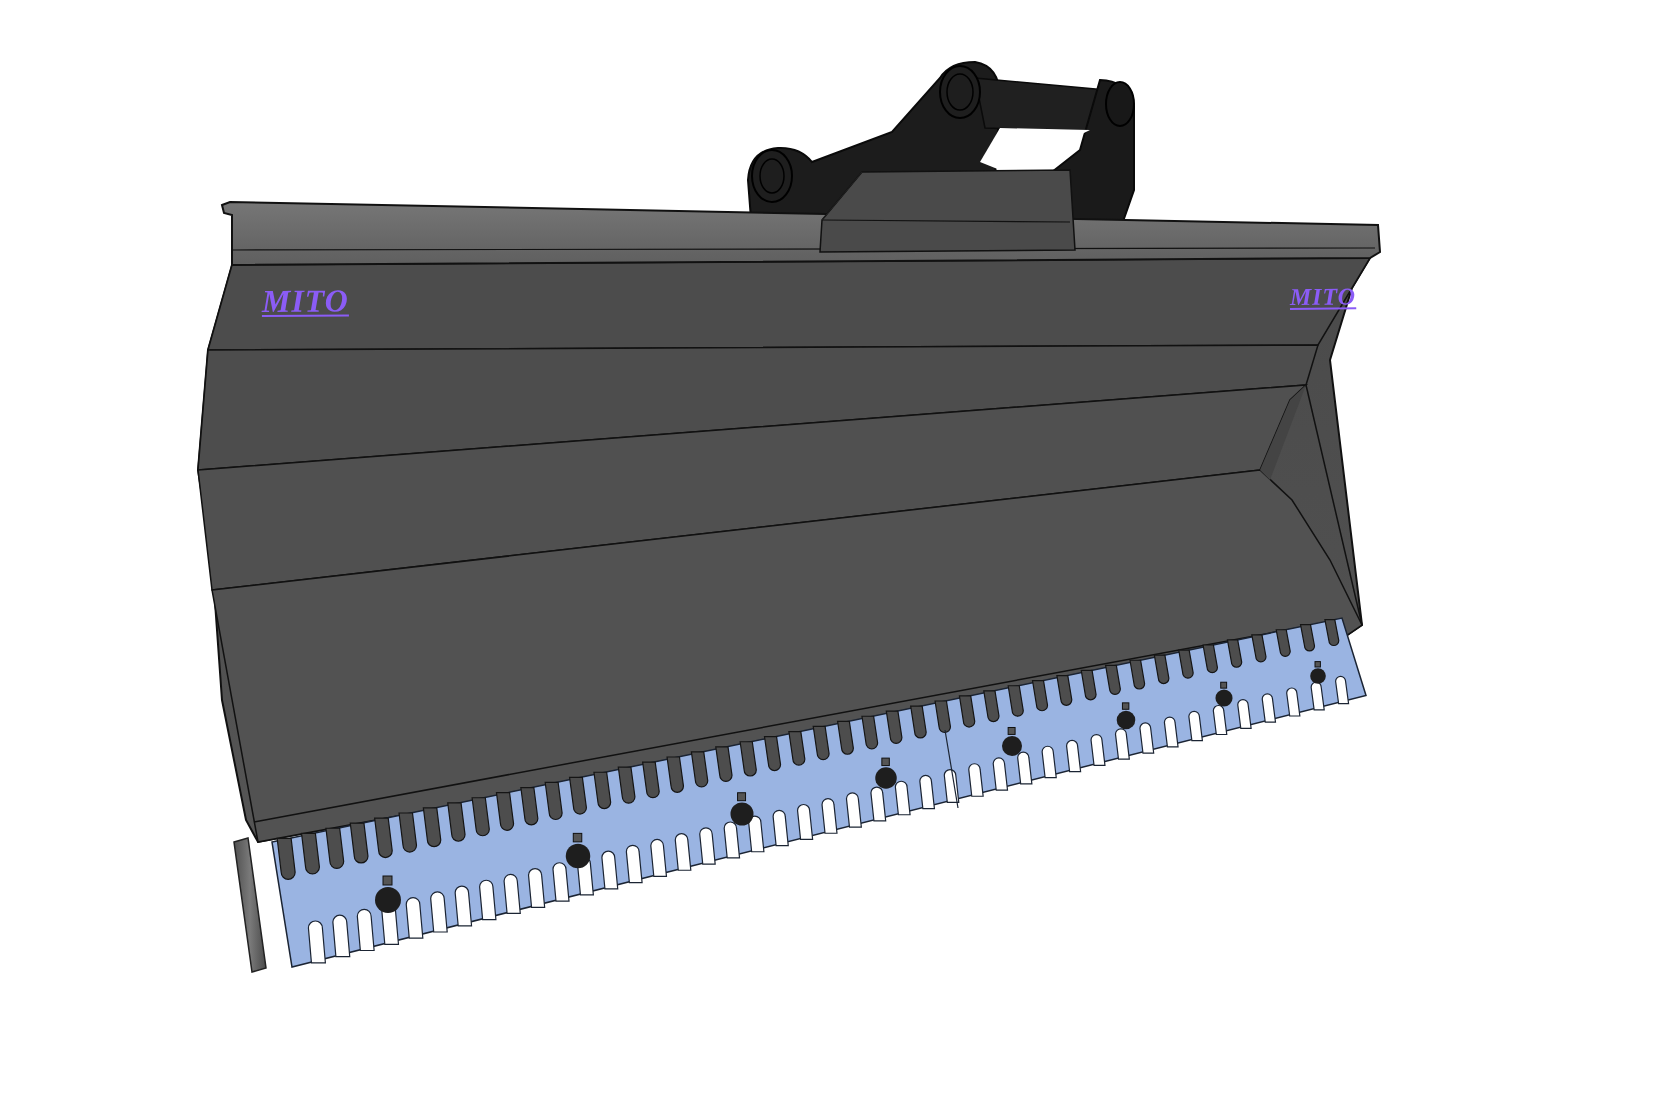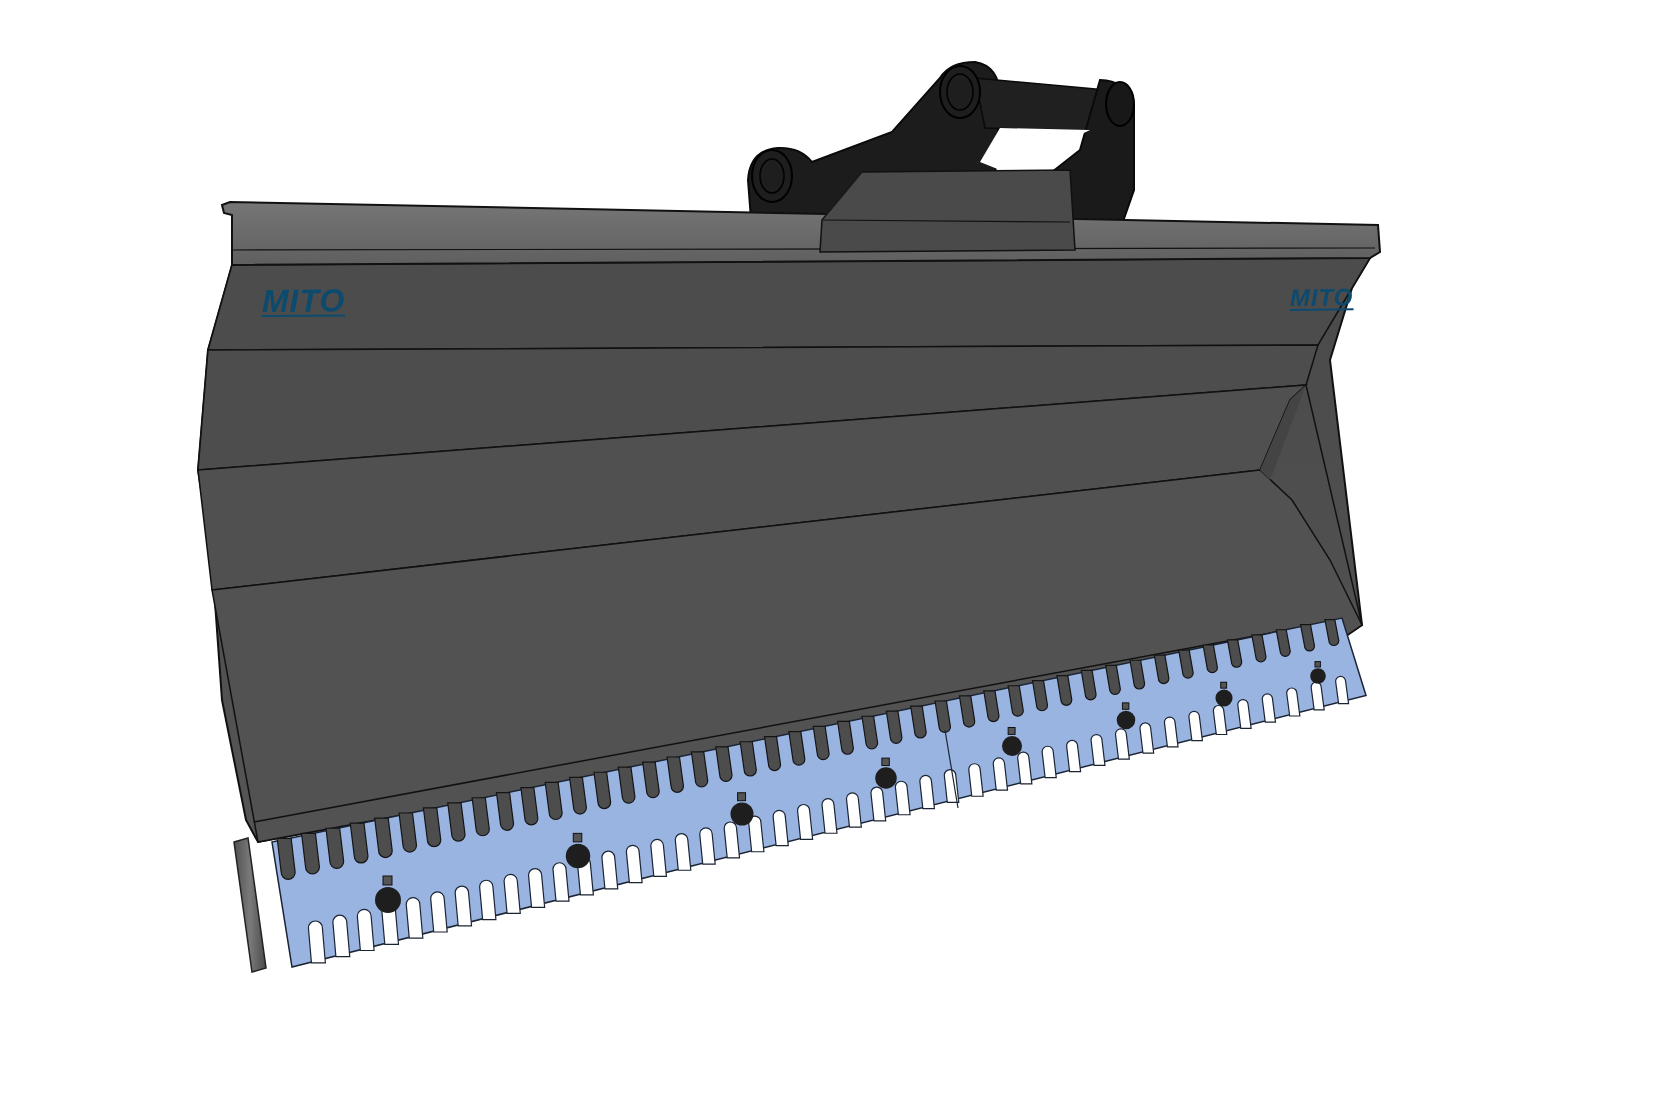--- a/index.html
+++ b/index.html
@@ -1,23 +1,23 @@
 <!DOCTYPE html>
 <html><head>
 <meta charset="utf-8">
 <style>
   html, body { margin: 0; padding: 0; background: #ffffff; }
   body { width: 1654px; height: 1102px; overflow: hidden; position: relative; font-family: "Liberation Serif", serif; }
   #scene { position: absolute; left: 0; top: 0; width: 1654px; height: 1102px; }
   .brand-label {
     position: absolute;
-    font-family: Liberation Sans, sans-serif;
+    font-family: Liberation Serif, serif;
     font-style: italic;
     font-weight: bold;
-    color: #0c4a6e;
+    color: #8b5cf6;
     text-decoration: underline;
     text-decoration-thickness: 2px;
     text-underline-offset: 3px;
     letter-spacing: 1px;
     white-space: nowrap;
     transform-origin: left bottom;
   }
   #brand-left { left: 262px; top: 283px; font-size: 32px; transform: rotate(-0.4deg); }
   #brand-right { left: 1290px; top: 284px; font-size: 24px; transform: rotate(-0.6deg); }
 </style>

